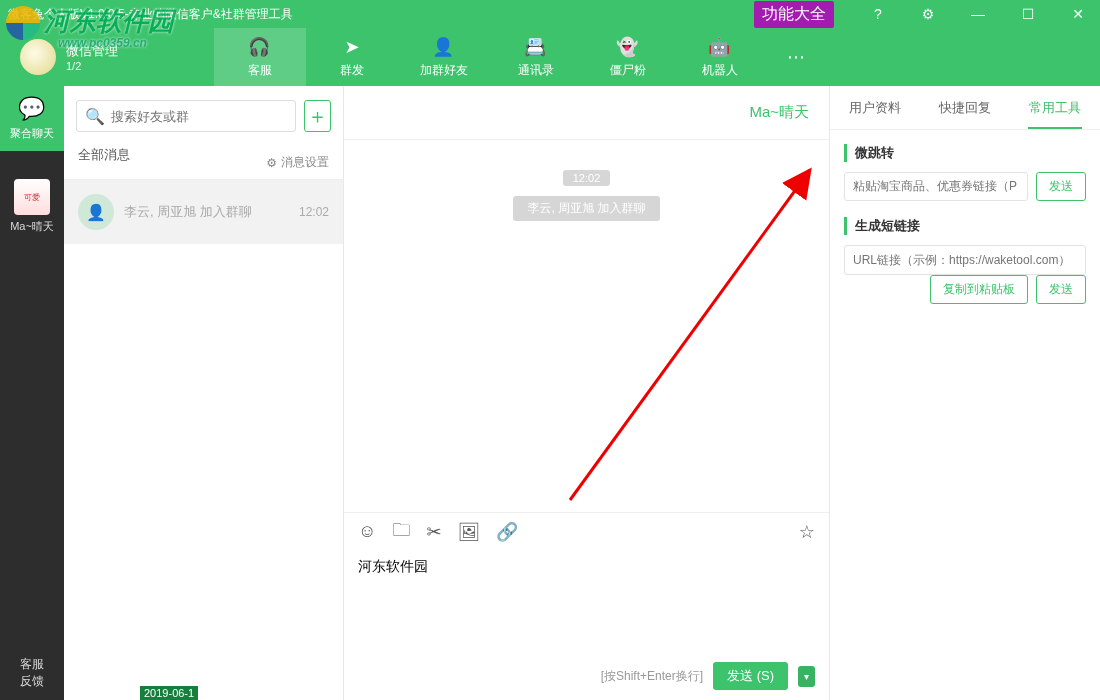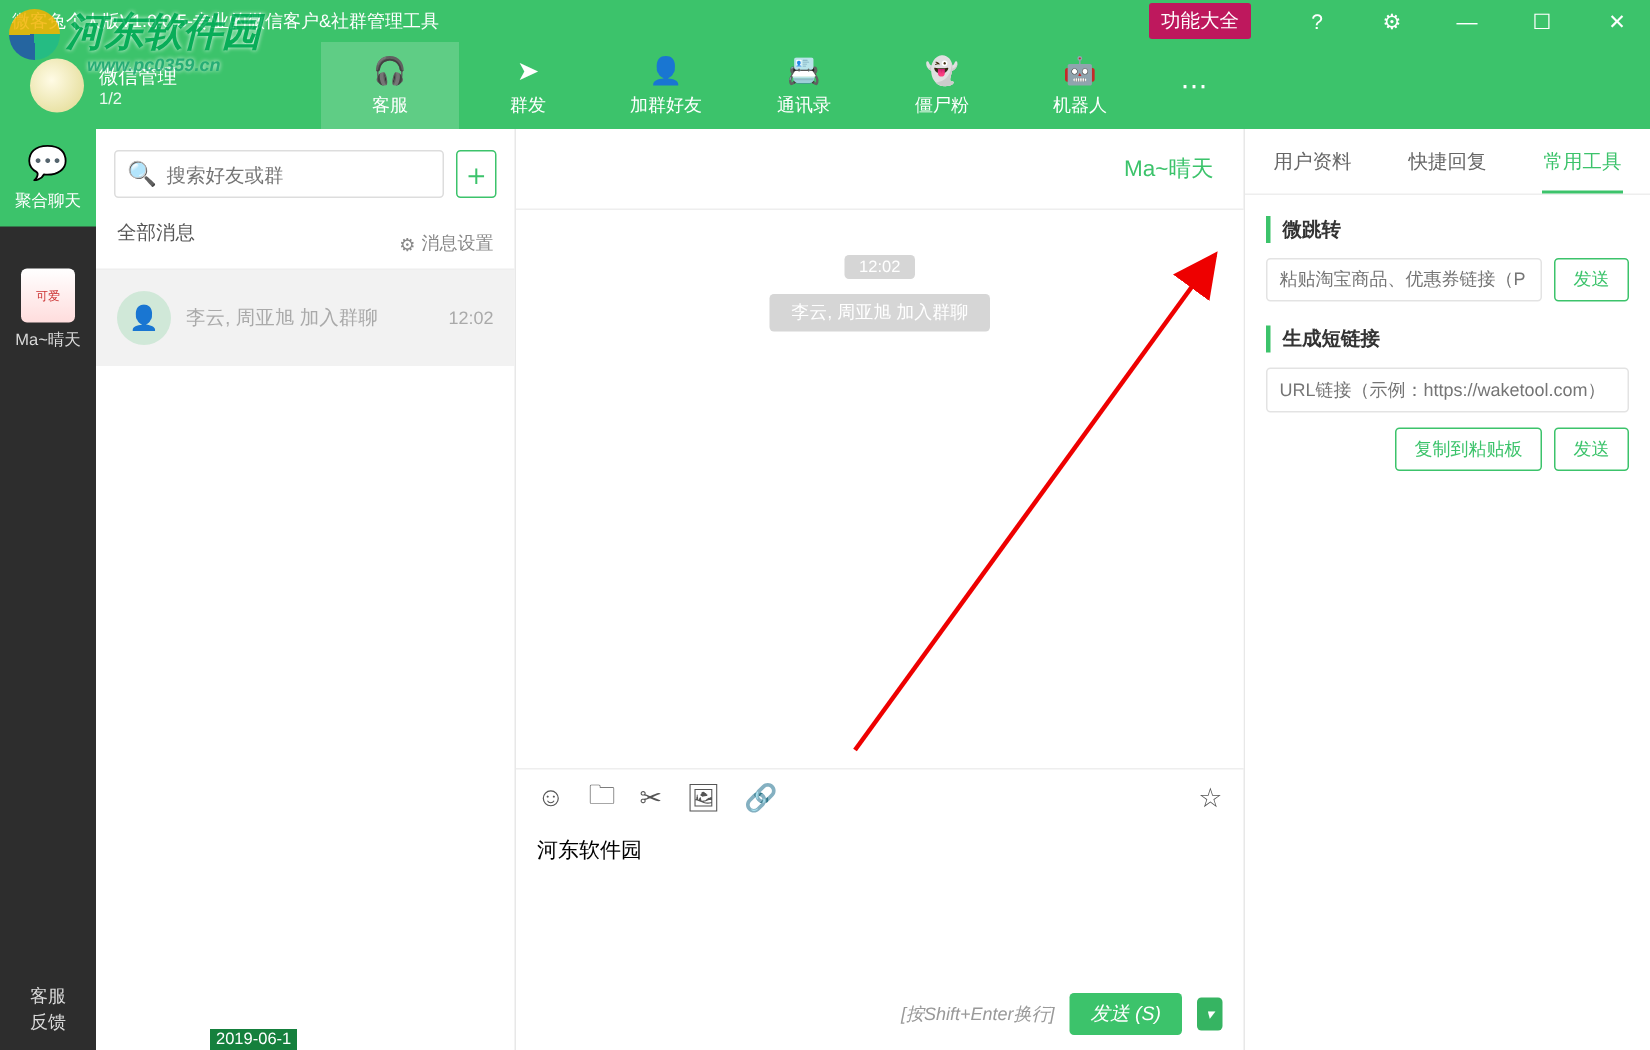--- a/index.html
+++ b/index.html
@@ -1,21 +1,21 @@
 <!DOCTYPE html>
 <html><head>
 <meta charset="utf-8">
 <style>
 * { margin: 0; padding: 0; box-sizing: border-box; font-family: "Microsoft YaHei", Arial, sans-serif; }
 body { width: 1100px; height: 700px; overflow: hidden; background: #fff; position: relative; }
 
 
 .titlebar { height: 28px; background: #3cc36b; display: flex; align-items: center; padding: 0 8px; color: #fff; font-size: 12px; gap: 22px; }
 .titlebar .title-txt { flex: 1; }
-.titlebar .fn-btn { background: #be185d; padding: 3px 8px; border-radius: 2px; margin-right: 8px; cursor: pointer; font-size: 13px; }
+.titlebar .fn-btn { background: #a21caf; padding: 3px 8px; border-radius: 2px; margin-right: 8px; cursor: pointer; font-size: 16px; }
 .titlebar .tb-icon { width: 28px; text-align: center; cursor: pointer; font-size: 14px; }
 
 
 .navbar { height: 58px; background: #3cc36b; display: flex; align-items: center; color: #fff; }
 .nav-lead { width: 214px; display: flex; align-items: center; padding-left: 20px; }
 .nav-lead .avatar { width: 36px; height: 36px; border-radius: 50%; background: radial-gradient(circle at 40% 40%, #fffbe5, #e0d88c); margin-right: 10px; }
 .nav-lead .lbl { font-size: 13px; }
 .nav-lead .subs { font-size: 11px; opacity: .9; }
 .nav-item { width: 92px; height: 58px; display: flex; flex-direction: column; align-items: center; justify-content: center; cursor: pointer; font-size: 12px; }
 .nav-item .ic { font-size: 18px; margin-bottom: 4px; }
@@ -50,37 +50,37 @@
 
 .chatcol { flex: 1; display: flex; flex-direction: column; border-right: 1px solid #e8e8e8; }
 .chat-head { height: 54px; border-bottom: 1px solid #eee; display: flex; align-items: center; justify-content: flex-end; padding: 0 20px; color: #3cc36b; font-size: 15px; }
 .chat-body { flex: 1; background: #fff; display: flex; flex-direction: column; align-items: center; padding-top: 30px; gap: 10px; position: relative; }
 .time-pill { background: #d6d6d6; color: #fff; font-size: 11px; padding: 2px 10px; border-radius: 3px; }
 .sys-pill { background: #d6d6d6; color: #fff; font-size: 12px; padding: 4px 14px; border-radius: 3px; }
 .chat-toolbar { height: 38px; border-top: 1px solid #eee; display: flex; align-items: center; padding: 0 14px; gap: 16px; color: #555; font-size: 18px; }
 .chat-toolbar .sp { flex: 1; }
 .chat-input { height: 112px; padding: 8px 14px; font-size: 14px; color: #333; }
 .chat-input textarea { width: 100%; height: 70px; border: none; outline: none; resize: none; font-size: 14px; font-family: inherit; }
-.chat-send-row { display: flex; align-items: center; justify-content: flex-end; padding: 0 14px 10px; gap: 10px; font-size: 12px; color: #999; font-style: italic; }
+.chat-send-row { display: flex; align-items: center; justify-content: flex-end; padding: 0 14px 10px; gap: 10px; font-size: 12px; color: #999; }
 .send-btn { background: #3cc36b; color: #fff; padding: 5px 14px; border-radius: 3px; cursor: pointer; font-size: 13px; display:flex; align-items:center; gap:4px; }
 .send-drop { background: #36b462; color:#fff; padding:5px 6px; border-radius:3px; cursor:pointer; font-size:10px; }
 
 
 .rightcol { width: 270px; background: #fff; display: flex; flex-direction: column; }
 .rtabs { height: 44px; display: flex; border-bottom: 1px solid #eee; }
 .rtab { flex: 1; display: flex; align-items: center; justify-content: center; font-size: 13px; color: #666; cursor: pointer; position: relative; }
 .rtab.active { color: #3cc36b; }
 .rtab.active::after { content: ""; position: absolute; bottom: 0; left: 20%; right: 20%; height: 2px; background: #3cc36b; }
 .rbody { padding: 14px; font-size: 13px; color: #333; }
 .rsec-title { font-weight: 600; border-left: 3px solid #3cc36b; padding-left: 8px; margin-bottom: 10px; }
 .rrow { display: flex; gap: 8px; margin-bottom: 16px; }
 .rinput { flex: 1; border: 1px solid #e3e3e3; border-radius: 3px; padding: 6px 8px; font-size: 12px; color: #999; }
 .rinput input { border: none; outline: none; width: 100%; font-size: 12px; }
 .rbtn { border: 1px solid #3cc36b; color: #3cc36b; background: #fff; padding: 5px 12px; border-radius: 3px; cursor: pointer; font-size: 12px; }
-.rfull { width: 100%; border: 1px solid #e3e3e3; border-radius: 3px; padding: 7px 8px; font-size: 12px; color: #bbb; margin-bottom: 10px; }
+.rfull { width: 100%; border: 1px solid #e3e3e3; border-radius: 3px; padding: 7px 8px; font-size: 12px; color: #bbb; }
 .rbtn-row { display: flex; justify-content: flex-end; gap: 8px; }
 
 
 .wm { position: absolute; top: 0; left: 0; pointer-events: none; font-size: 26px; font-weight: 700; font-style: italic; color: #0a5; opacity: .85; text-shadow: 0 0 3px #fff; padding: 4px 6px; }
 .wm .logo { display:inline-block; width:34px; height:34px; border-radius:50%; background: conic-gradient(#f5b400 0 25%, #2b8 0 50%, #25a 0 75%, #f5b400 0); vertical-align:middle; margin-right:4px; }
 .wm small { display:block; font-size:12px; color:#2a7; margin-left:52px; margin-top:-4px; font-style: italic; }
 
 
 .arrow-svg { position: absolute; top: 150px; left: 540px; pointer-events: none; }
 

